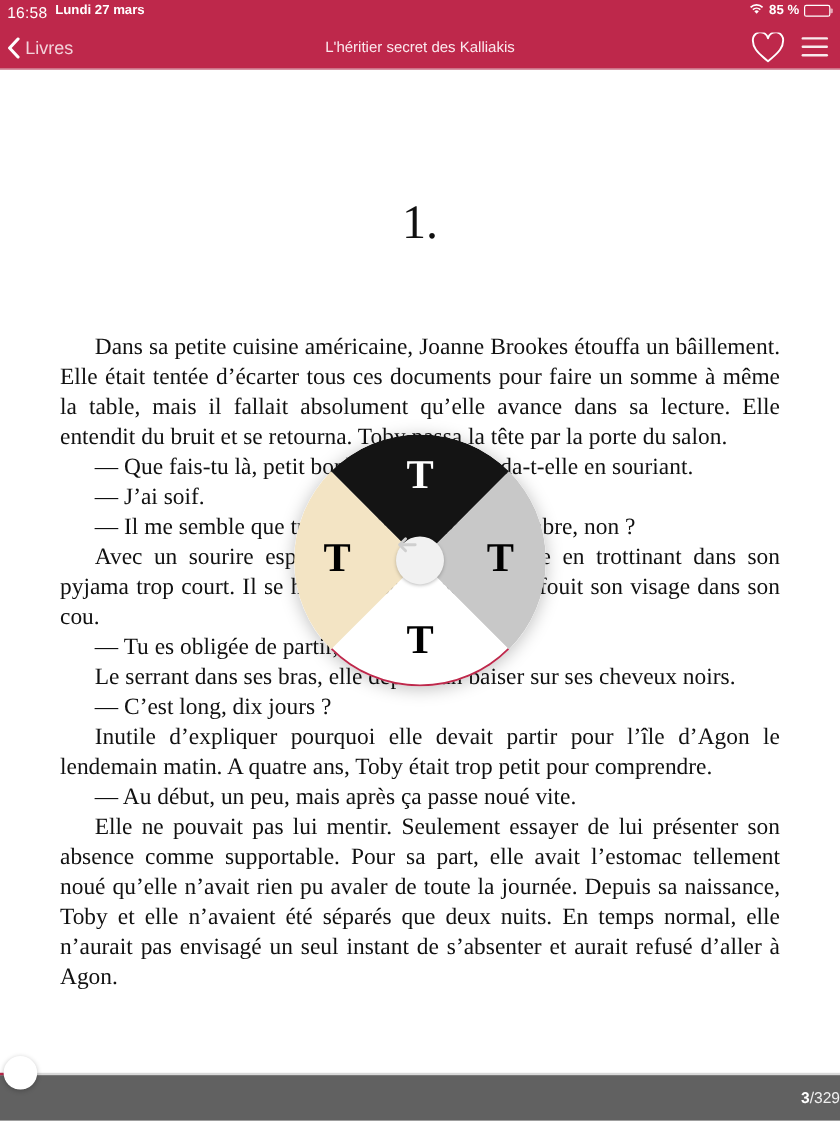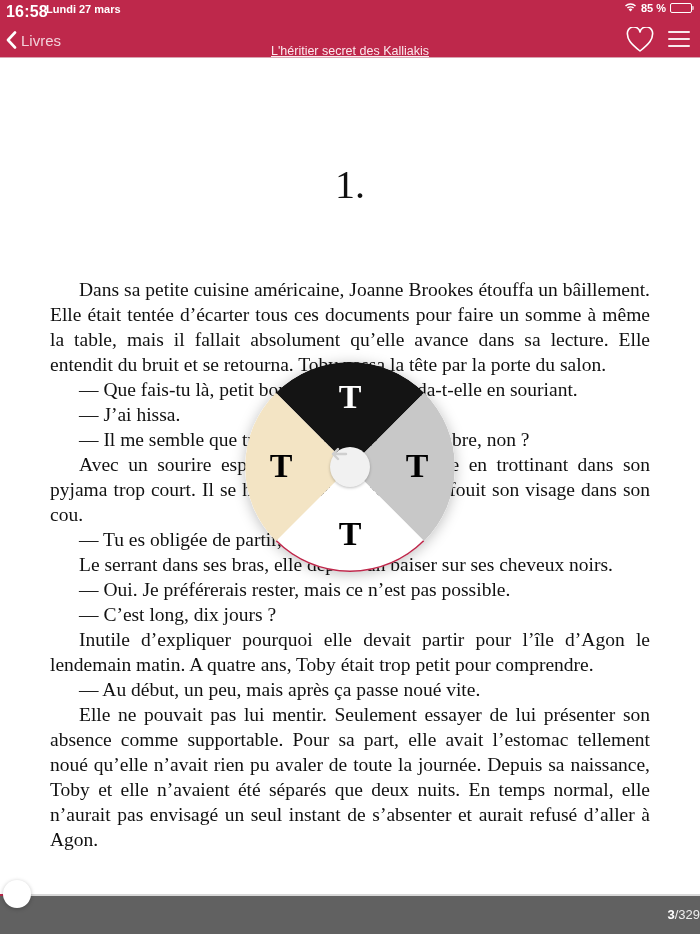--- a/index.html
+++ b/index.html
@@ -8,21 +8,21 @@
       background: #ffffff;
       font-family: "Liberation Sans", sans-serif;
       position: relative;
     }
     .topbar {
       position: absolute; left: 0; top: 0; width: 700px; height: 58px;
       background: #be284b; color: #fff;
       border-bottom: 1px solid #d8a4b0;
     }
     .status-time {
-      position: absolute; left: 6px; top: 3px; font-size: 16px; font-weight: bold; letter-spacing: 0.2px;
+      position: absolute; left: 6px; top: 3px; font-size: 13px; font-weight: normal; letter-spacing: 0.2px;
     }
     .status-date {
       position: absolute; left: 46px; top: 3px; font-size: 11px; font-weight: bold; text-align: center;
     }
     .status-right {
       position: absolute; right: 8px; top: 2px; font-size: 11px; font-weight: bold;
       display: flex; align-items: center; gap: 4px; text-align: right;
     }
     .battery {
       width: 22px; height: 10px; border: 1px solid #fff; border-radius: 2px; position: relative; padding: 1px;
@@ -30,23 +30,22 @@
     .battery-fill { width: 85%; height: 100%; background: #fff; border-radius: 1px; }
     .battery::after {
       content: ""; position: absolute; right: -3px; top: 2px; width: 2px; height: 4px; background: rgba(255,255,255,0.6); border-radius: 0 1px 1px 0;
     }
     .back-btn {
       position: absolute; left: 6px; top: 28px; height: 24px; display: flex; align-items: center; gap: 4px;
       font-size: 15px; color: #f2d2da; cursor: pointer;
     }
     .back-btn svg { display: block; }
     .book-title {
-      position: absolute; left: 0; right: 0; top: 44px; text-align: center; font-size: 12.5px; color: #fbe9ee;
+      position: absolute; left: 0; right: 0; top: 32px; text-align: center; font-size: 12.5px; color: #fbe9ee;
       pointer-events: none;
-      text-decoration: underline;
     }
     .heart-btn { position: absolute; left: 626px; top: 27px; width: 28px; height: 26px; cursor: pointer; }
     .menu-btn { position: absolute; left: 668px; top: 31px; width: 22px; height: 16px; cursor: pointer; }
     .menu-btn span { display: block; height: 2px; background: #fff; margin-bottom: 5px; border-radius: 1px; opacity: .9; }
 
     .page {
       position: absolute; left: 0; top: 59px; width: 700px; height: 836px; overflow: hidden;
       font-family: "Liberation Serif", serif; color: #111;
     }
     .chapter-num {
@@ -133,26 +132,25 @@
       <span></span>
       <span></span>
   </div>
 </div>
 
 <div class="page">
   <div class="chapter-num">1.</div>
   <div class="text">
     <p>Dans sa petite cuisine américaine, Joanne Brookes étouffa un bâillement. Elle était tentée d’écarter tous ces documents pour faire un somme à même la table, mais il fallait absolument qu’elle avance dans sa lecture. Elle entendit du bruit et se retourna. Toby passa la tête par la porte du salon.</p>
     <p>— Que fais-tu là, petit bonhomme ? demanda-t-elle en souriant.</p>
-    <p>— J’ai hissa.</p>
+    <p>— J’ai soif.</p>
     <p>— Il me semble que tu as de l’eau dans ta chambre, non ?</p>
     <p>Avec un sourire espiègle, il s’approcha d’elle en trottinant dans son pyjama trop court. Il se hissa sur ses genoux et enfouit son visage dans son cou.</p>
     <p>— Tu es obligée de partir, maman ?</p>
     <p>Le serrant dans ses bras, elle déposa un baiser sur ses cheveux noirs.</p>
-    <p>— Oui. Je préférerais rester, mais ce n’est pas possible.</p>
     <p>— C’est long, dix jours ?</p>
     <p>Inutile d’expliquer pourquoi elle devait partir pour l’île d’Agon le lendemain matin. A quatre ans, Toby était trop petit pour comprendre.</p>
     <p>— Au début, un peu, mais après ça passe noué vite.</p>
     <p class="last">Elle ne pouvait pas lui mentir. Seulement essayer de lui présenter son absence comme supportable. Pour sa part, elle avait l’estomac tellement noué qu’elle n’avait rien pu avaler de toute la journée. Depuis sa naissance, Toby et elle n’avaient été séparés que deux nuits. En temps normal, elle n’aurait pas envisagé un seul instant de s’absenter et aurait refusé d’aller à Agon.</p>
   </div>
 </div>
 
 <div class="theme-wheel">
   <svg width="210" height="210" viewBox="0 0 210 210">
 

